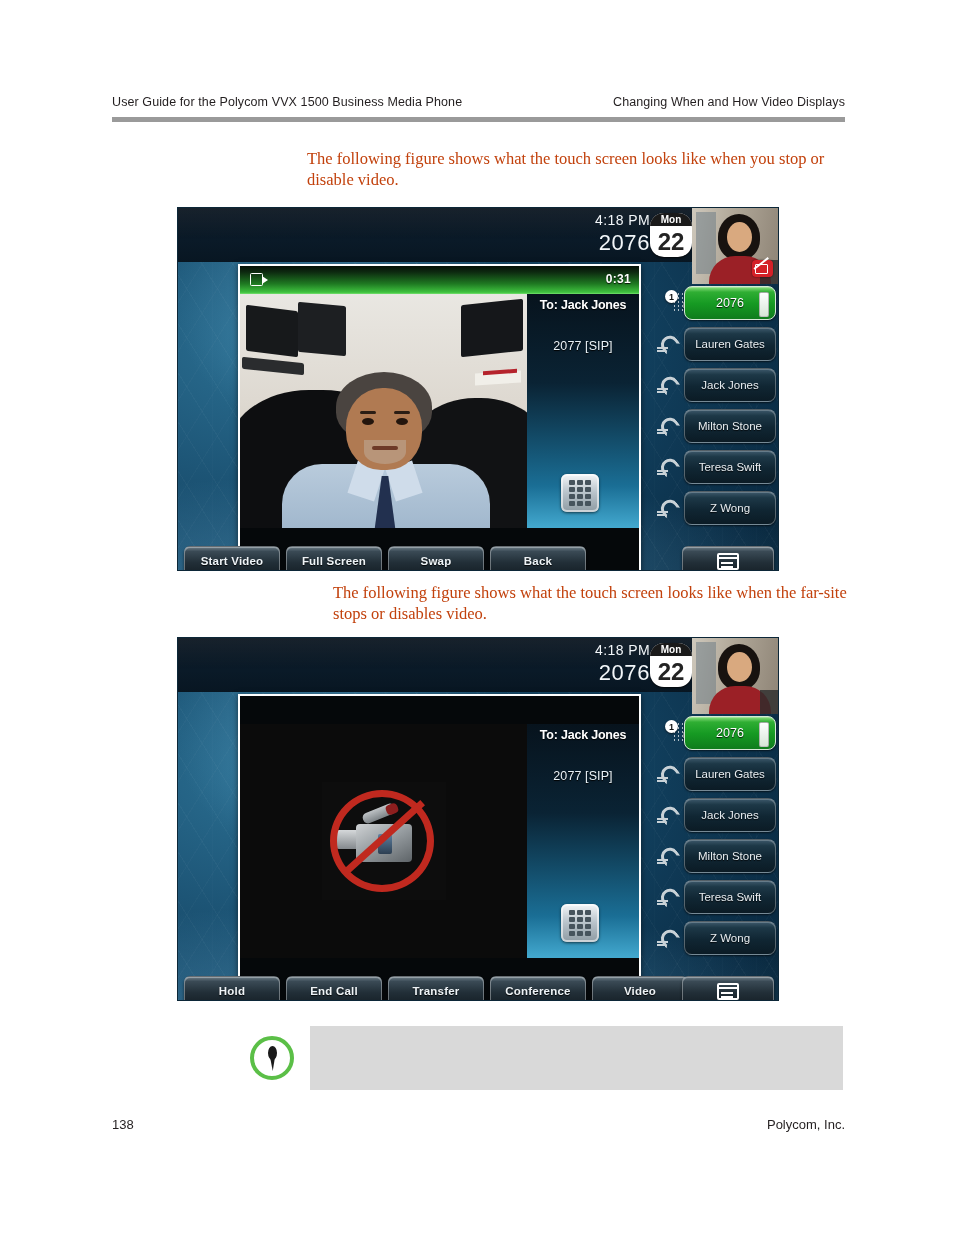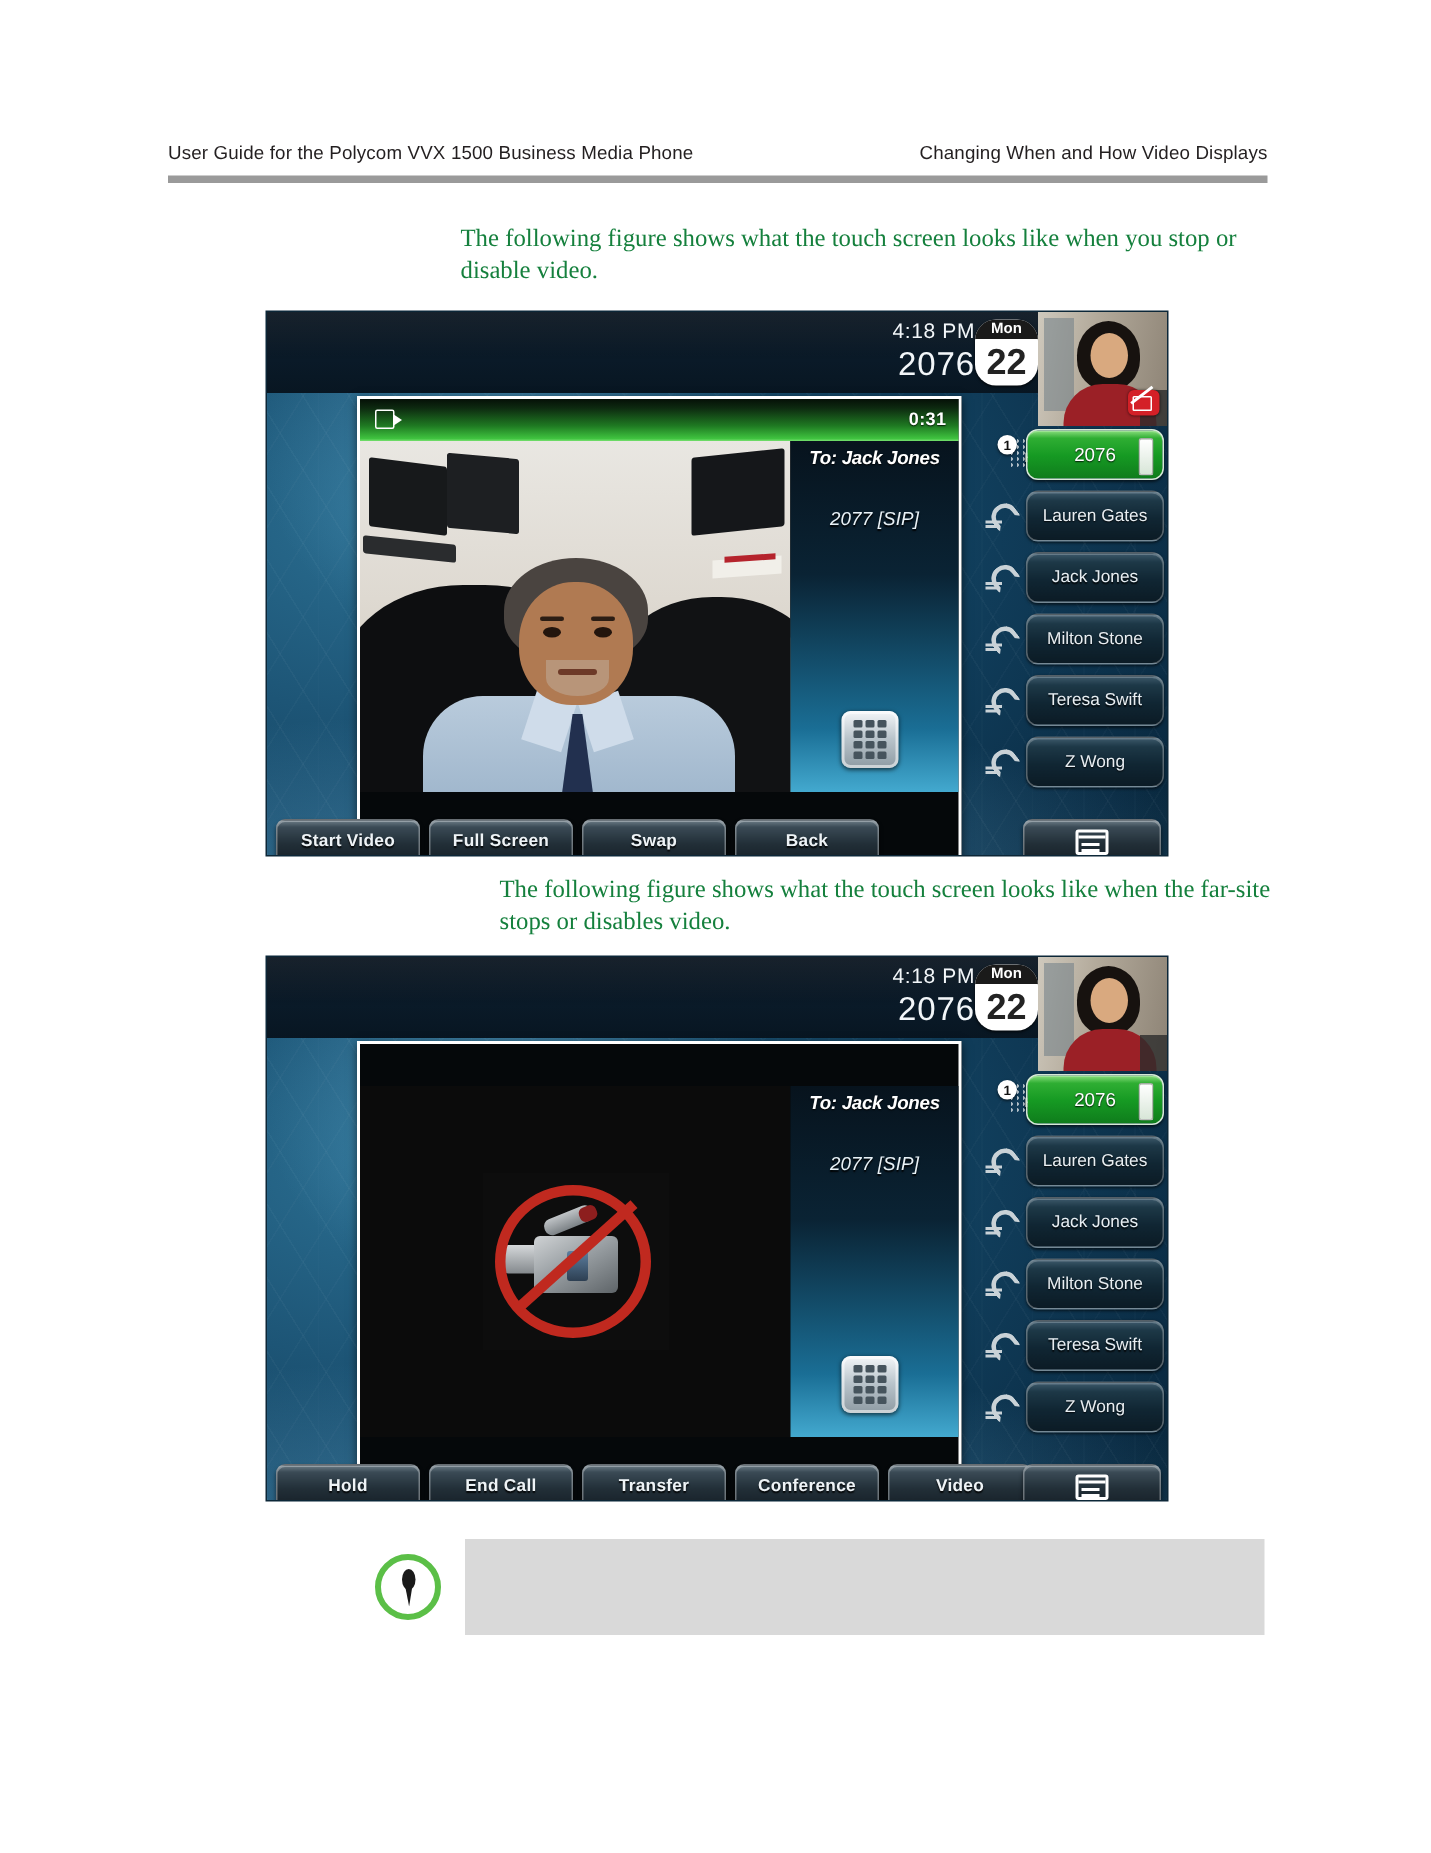--- a/index.html
+++ b/index.html
@@ -15,21 +15,21 @@
   .runhead{
     position:absolute;left:112px;top:95px;width:733px;height:32px;
     font-family:"Liberation Sans", sans-serif;
   }
   .runhead .left{position:absolute;left:0;top:0;font-size:12.5px;color:#231f20;letter-spacing:.1px;}
   .runhead .right{position:absolute;right:0;top:0;font-size:12.5px;color:#231f20;letter-spacing:.1px;}
   .runrule{position:absolute;left:112px;top:117px;width:733px;height:5px;background:#9a9a9a;}
 
   
   .para{
-    position:absolute;font-size:16.5px;line-height:21px;color:#15803d;
+    position:absolute;font-size:16.5px;line-height:21px;color:#c2410c;
     font-family:"Liberation Serif", serif;
   }
   #para1{left:307px;top:148px;width:545px;}
   #para2{left:333px;top:582px;width:520px;}
 
   
   .phone{
     position:absolute;left:178px;overflow:hidden;
     background:
       radial-gradient(115% 130% at 14% 38%, #2b6f92 0%, #1d5576 28%, #113f5d 55%, #0a2b43 80%, #07202f 100%);
@@ -173,21 +173,21 @@
     background:#8d1e1e;transform:rotate(-22deg);}
   .novideo-icon .camscreen{position:absolute;left:56px;top:52px;width:14px;height:20px;border-radius:2px;
     background:linear-gradient(180deg,#5d7fa0,#2d3f52);}
   .novideo-icon .ring{position:absolute;left:8px;top:8px;width:104px;height:102px;border-radius:50%;
     border:7px solid #c0291f;box-sizing:border-box;}
   .novideo-icon .bar{position:absolute;left:10px;top:52px;width:104px;height:7px;background:#c0291f;
     transform:rotate(-42deg);transform-origin:center;}
 
   
   .callinfo{position:absolute;left:287px;top:28px;width:112px;height:234px;
-    background:linear-gradient(180deg,#07131d 0%, #0a2334 38%, #1a6e95 82%, #43a9cf 100%);font-style:italic;}
+    background:linear-gradient(180deg,#07131d 0%, #0a2334 38%, #1a6e95 82%, #43a9cf 100%);}
   .callinfo .to{
     position:absolute;left:0;top:4px;width:100%;text-align:center;color:#ffffff;
     font-family:"Liberation Sans", sans-serif;font-size:12.5px;font-weight:bold;letter-spacing:-.2px;
     text-shadow:0 1px 1px #000;
   }
   .callinfo .num{
     position:absolute;left:0;top:45px;width:100%;text-align:center;color:#e9f2f7;
     font-family:"Liberation Sans", sans-serif;font-size:12.5px;letter-spacing:.1px;text-shadow:0 1px 1px #000;
   }
   .dialpad{
@@ -557,14 +557,18 @@
     </div>
   </div>
 
   <div class="noteicon">
     <div class="oval"></div>
     <div class="pinhead"></div>
     <div class="pinpoint"></div>
   </div>
   <div class="notebox"></div>
 
+  <div class="pfoot">
+    <div class="pn">138</div>
+    <div class="co">Polycom, Inc.</div>
+  </div>
 
 </div>
 
 </body></html>

